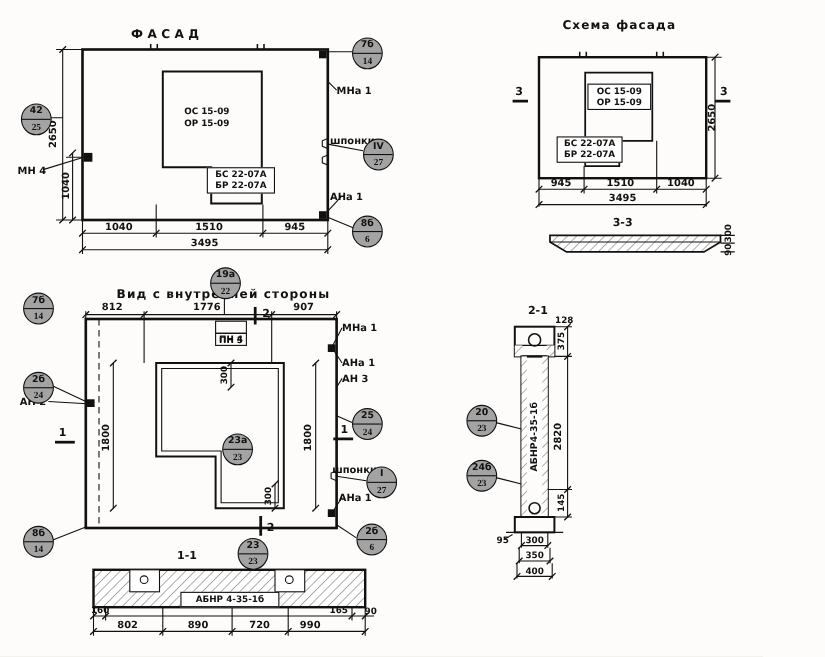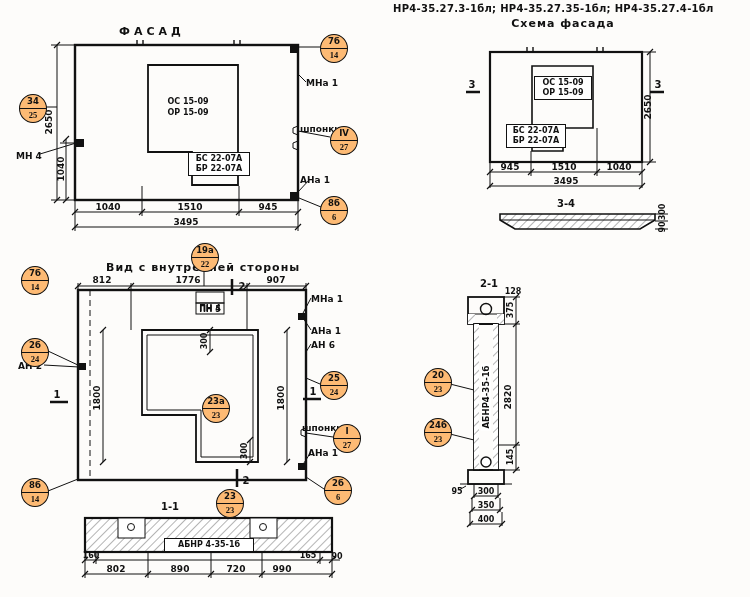--- a/index.html
+++ b/index.html
@@ -10,21 +10,21 @@
   svg{position:absolute;left:0;top:0;z-index:1;}
   .lbl{position:absolute;font:bold 9px "DejaVu Sans",sans-serif;color:#111;white-space:nowrap;z-index:3;}
   .cen{transform:translate(-50%,-50%);}
   .rot{transform:translate(-50%,-50%) rotate(-90deg);}
   .t8{font-size:8px;}
   .t10{font-size:10px;}
   .t11{font-size:11px;letter-spacing:1px;}
   .sp{letter-spacing:4px;}
   .hdr{position:absolute;font:bold 10px "DejaVu Sans",sans-serif;color:#111;white-space:nowrap;z-index:3;letter-spacing:0.3px;}
   .co{position:absolute;width:26px;height:27px;border:1.6px solid #111;border-radius:50%;
-      background:#fdba74;text-align:center;z-index:4;
+      background:#a3a3a3;text-align:center;z-index:4;
       font:bold 8.5px "DejaVu Sans",sans-serif;}
   .co .t{display:block;height:13px;line-height:13px;border-bottom:1.2px solid #111;}
   .co .b{display:block;height:12px;line-height:12px;font-family:Liberation Serif, serif;}
   .box{position:absolute;border:1.3px solid #111;background:#fff;text-align:center;
        font:bold 8px "DejaVu Sans",sans-serif;z-index:3;line-height:10px;padding:1px 2px;}
   .box span{display:block;white-space:nowrap;}
   .rotlab{position:absolute;font:bold 8.5px "DejaVu Sans",sans-serif;background:#fff;
           padding:0 2px;z-index:4;white-space:nowrap;transform:translate(-50%,-50%) rotate(-90deg);}
 </style>
 </head>
@@ -110,21 +110,20 @@
       <rect x="468" y="470" width="36" height="14" stroke-width="1.8"></rect>
       <path d="M460,484 H512"></path>
       <path d="M504,297 H520 M504,324 H520 M504,470 H520 M498,445 H520 M516,297 V470"></path>
       <path d="M513,300 l6,-6 M513,327 l6,-6 M513,448 l6,-6 M513,473 l6,-6" stroke-width="1.2"></path>
       <path d="M474,484 V498 M498,484 V498 M472,498 V512 M500,498 V512 M470,512 V526 M502,512 V526 M474,496 H498 M472,510 H500 M470,524 H502"></path>
       <path d="M471,499 l6,-6 M495,499 l6,-6 M469,513 l6,-6 M497,513 l6,-6 M467,527 l6,-6 M499,527 l6,-6" stroke-width="1.2"></path>
       <path d="M450,384 L474,390 M450,434 L474,440 M466,486 l-7,4"></path>
     </g>
   </svg>
 
-  <div class="hdr" style="left:393px;top:3px">НР4-35.27.3-1бл;  НР4-35.27.35-1бл;  НР4-35.27.4-1бл</div>
   <div class="lbl t11 cen" style="left:563px;top:23px">Схема фасада</div>
 
   <div class="lbl t11 sp cen" style="left:152px;top:31px">ФАСАД</div>
   <div class="lbl t8 cen" style="left:188px;top:101px">ОС 15-09</div>
   <div class="lbl t8 cen" style="left:188px;top:112px">ОР 15-09</div>
   <div class="box" style="left:188px;top:152px;width:56px">
     <span>БС 22-07А</span>
     <span>БР 22-07А</span>
   </div>
   <div class="co" style="left:320px;top:34px">
@@ -136,21 +135,21 @@
   <div class="co" style="left:330px;top:126px">
     <span class="t">IV</span>
     <span class="b">27</span>
   </div>
   <div class="lbl" style="left:300px;top:175px">АНа 1</div>
   <div class="co" style="left:320px;top:196px">
     <span class="t">8б</span>
     <span class="b">6</span>
   </div>
   <div class="co" style="left:19px;top:94px">
-    <span class="t">34</span>
+    <span class="t">42</span>
     <span class="b">25</span>
   </div>
   <div class="lbl" style="left:16px;top:151px">МН 4</div>
   <div class="lbl rot" style="left:49px;top:122px">2650</div>
   <div class="lbl rot" style="left:61px;top:169px">1040</div>
   <div class="lbl cen" style="left:108px;top:207px">1040</div>
   <div class="lbl cen" style="left:190px;top:207px">1510</div>
   <div class="lbl cen" style="left:268px;top:207px">945</div>
   <div class="lbl cen" style="left:186px;top:222px">3495</div>
 
@@ -165,21 +164,21 @@
   </div>
   <div class="lbl cen" style="left:102px;top:280px">812</div>
   <div class="lbl cen" style="left:188px;top:280px">1776</div>
   <div class="lbl cen" style="left:276px;top:280px">907</div>
   <div class="lbl t10 cen" style="left:242px;top:286px">2</div>
   <div class="lbl t10 cen" style="left:246px;top:480px">2</div>
   <div class="lbl t8 cen" style="left:210px;top:308px">ПН 4</div>
   <div class="lbl t8 cen" style="left:210px;top:309px">ПН 5</div>
   <div class="lbl" style="left:311px;top:294px">МНа 1</div>
   <div class="lbl" style="left:311px;top:326px">АНа 1</div>
-  <div class="lbl" style="left:311px;top:340px">АН 6</div>
+  <div class="lbl" style="left:311px;top:340px">АН 3</div>
   <div class="co" style="left:320px;top:371px">
     <span class="t">25</span>
     <span class="b">24</span>
   </div>
   <div class="lbl" style="left:302px;top:423px">шпонки</div>
   <div class="co" style="left:333px;top:424px">
     <span class="t">I</span>
     <span class="b">27</span>
   </div>
   <div class="lbl" style="left:308px;top:448px">АНа 1</div>
@@ -232,21 +231,21 @@
     <span>БР 22-07А</span>
   </div>
   <div class="lbl t10 cen" style="left:472px;top:84px">3</div>
   <div class="lbl t10 cen" style="left:658px;top:84px">3</div>
   <div class="lbl cen" style="left:510px;top:167px">945</div>
   <div class="lbl cen" style="left:564px;top:167px">1510</div>
   <div class="lbl cen" style="left:619px;top:167px">1040</div>
   <div class="lbl cen" style="left:566px;top:181px">3495</div>
   <div class="lbl rot" style="left:648px;top:107px">2650</div>
 
-  <div class="lbl t10 cen" style="left:566px;top:203px">3-4</div>
+  <div class="lbl t10 cen" style="left:566px;top:203px">3-3</div>
   <div class="lbl rot t8" style="left:662px;top:212px">300</div>
   <div class="lbl rot t8" style="left:662px;top:227px">90</div>
 
   <div class="lbl t10 cen" style="left:489px;top:283px">2-1</div>
   <div class="lbl t8 cen" style="left:513px;top:291px">128</div>
   <div class="lbl rot t8" style="left:510px;top:310px">375</div>
   <div class="lbl rot" style="left:508px;top:397px">2820</div>
   <div class="lbl rot t8" style="left:510px;top:457px">145</div>
   <div class="lbl t8 cen" style="left:457px;top:491px">95</div>
   <div class="rotlab" style="left:486px;top:397px">АБНР4-35-1б</div>

